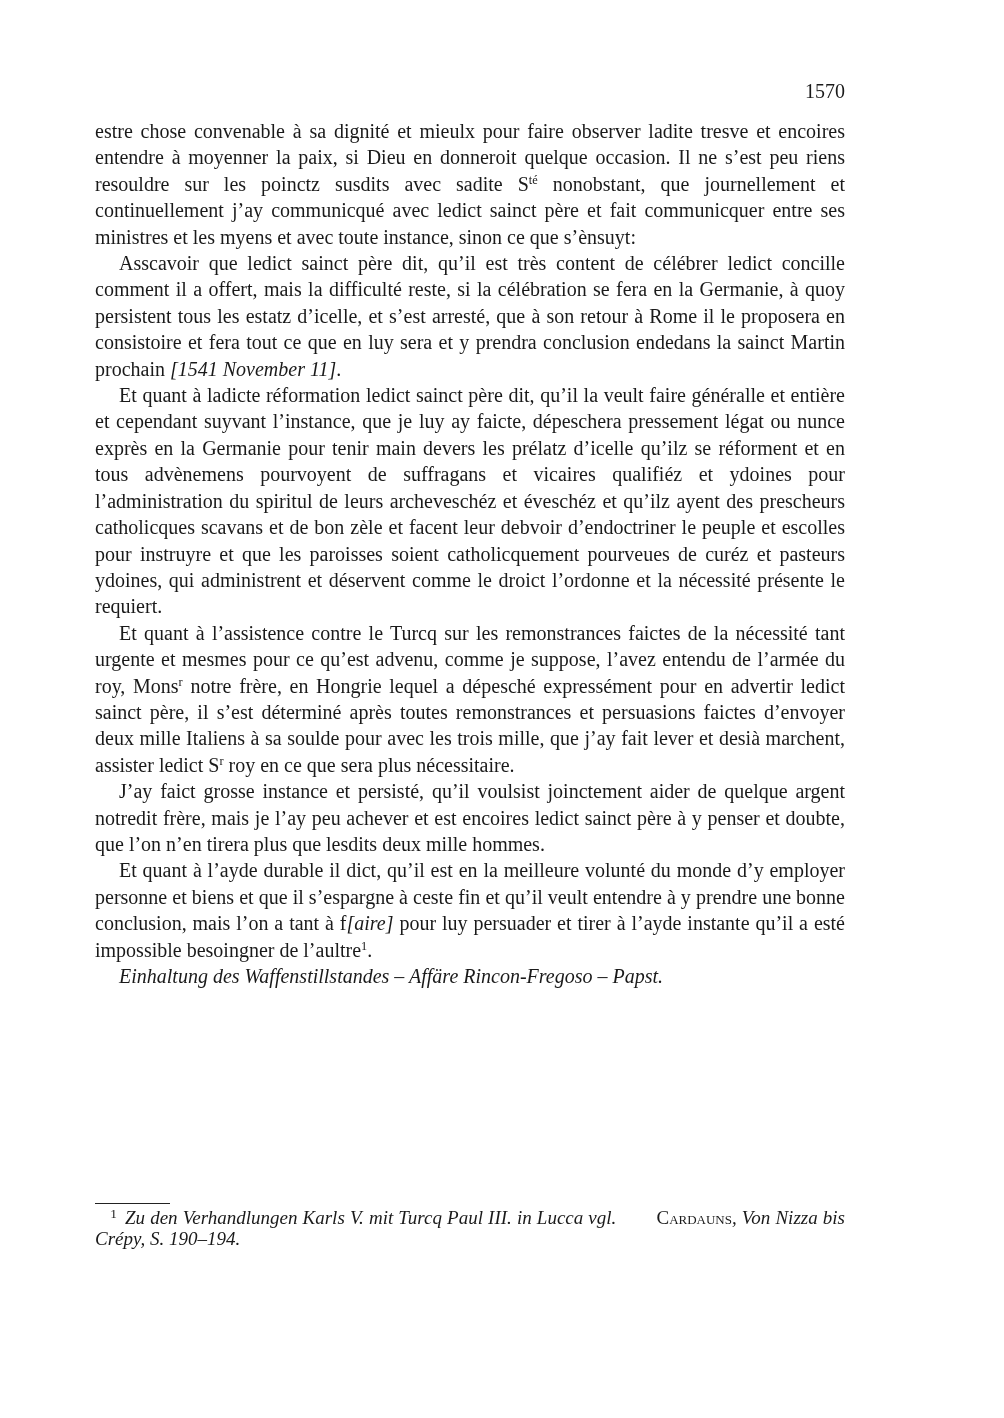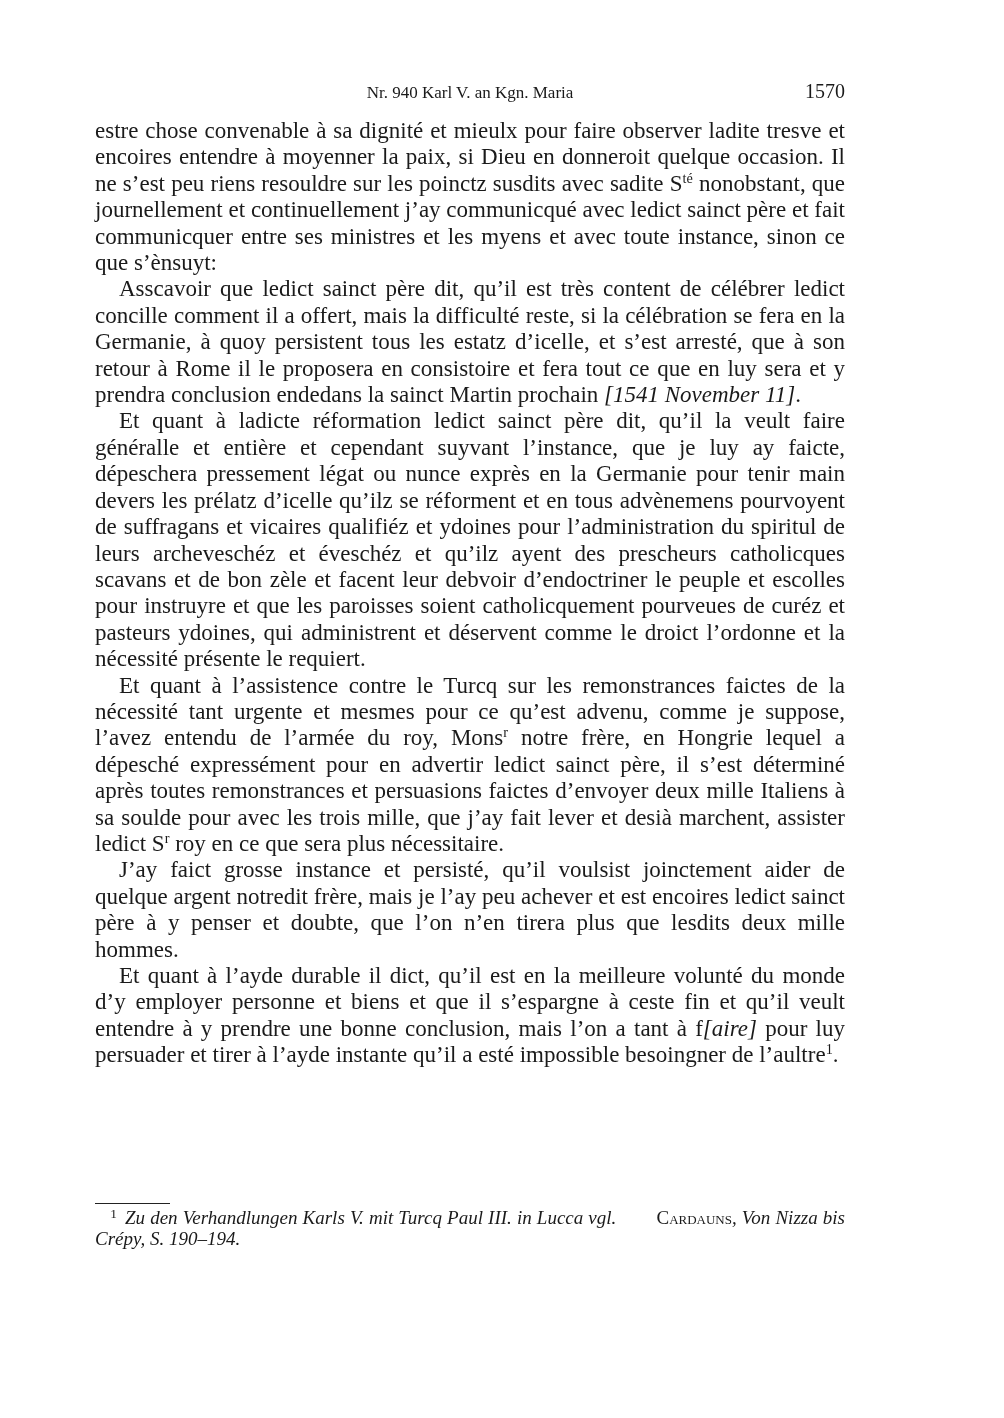--- a/index.html
+++ b/index.html
@@ -2,45 +2,45 @@
 <html><head>
 <meta charset="utf-8">
 <style>
   html, body { margin: 0; padding: 0; background: #ffffff; }
   body { width: 1004px; height: 1418px; position: relative; overflow: hidden;
          font-family: "Liberation Serif", "DejaVu Serif", serif; color: #1a1a1a; }
   .header { position: absolute; top: 80px; left: 95px; width: 750px; height: 28px; }
   .header .title { position: absolute; left: 0; right: 0; text-align: center; font-size: 17px; top: 3px; }
   .header .pageno { position: absolute; right: 0; top: 0; font-size: 20px; }
   .body { position: absolute; top: 118px; left: 95px; width: 750px;
-          font-size: 23px; line-height: 26.4px; text-align: justify; hyphens: none; }
+          font-size: 20px; line-height: 26.4px; text-align: justify; hyphens: none; }
   .para { margin: 0; text-indent: 0; }
   .para.indent { text-indent: 24px; }
   .ital { font-style: italic; }
   sup { font-size: 0.62em; line-height: 0; vertical-align: 0.55em; }
   .sc { font-variant: small-caps; margin-left: 35px; }
   .rule { position: absolute; left: 95px; top: 1203px; width: 75px; border-top: 1px solid #222; }
   .footnote { position: absolute; top: 1207px; left: 95px; width: 750px; font-size: 19px;
               line-height: 21px; text-align: justify; }
   .footnote .fnnum { display: inline-block; width: 18px; text-align: right; margin-left: 4px; margin-right: 8px;
                      font-size: 0.7em; vertical-align: 0.45em; line-height: 0; }
 </style>
 </head>
 <body>
 
 <div class="header">
-  <span class="title">Nr. 940 Karl V. an Kgn. Maria</span>
   <span class="pageno">1570</span>
 </div>
 
 <div class="body" id="doc-body">
     <p class="para"><span>estre chose convenable à sa dignité et mieulx pour faire observer ladite tresve et encoires entendre à moyenner la paix, si Dieu en donneroit quelque occasion. Il ne s’est peu riens resouldre sur les poinctz susdits avec sadite S</span><sup>té</sup><span> nonobstant, que journellement et continuellement j’ay communicqué avec ledict sainct père et fait communicquer entre ses ministres et les myens et avec toute instance, sinon ce que s’ènsuyt:</span></p>
     <p class="para indent"><span>Asscavoir que ledict sainct père dit, qu’il est très content de célébrer ledict concille comment il a offert, mais la difficulté reste, si la célébration se fera en la Germanie, à quoy persistent tous les estatz d’icelle, et s’est arresté, que à son retour à Rome il le proposera en consistoire et fera tout ce que en luy sera et y prendra conclusion endedans la sainct Martin prochain </span><span class="ital">[1541 November 11]</span><span>.</span></p>
     <p class="para indent"><span>Et quant à ladicte réformation ledict sainct père dit, qu’il la veult faire généralle et entière et cependant suyvant l’instance, que je luy ay faicte, dé­peschera pressement légat ou nunce exprès en la Germanie pour tenir main devers les prélatz d’icelle qu’ilz se réforment et en tous advènemens pourvoyent de suffragans et vicaires qualifiéz et ydoines pour l’administration du spiritul de leurs archeveschéz et éveschéz et qu’ilz ayent des prescheurs catholicques scavans et de bon zèle et facent leur debvoir d’endoctriner le peuple et escolles pour instruyre et que les paroisses soient catholicquement pourveues de curéz et pasteurs ydoines, qui administrent et déservent comme le droict l’ordonne et la nécessité présente le requiert.</span></p>
     <p class="para indent"><span>Et quant à l’assistence contre le Turcq sur les remonstrances faictes de la nécessité tant urgente et mesmes pour ce qu’est advenu, comme je suppose, l’avez entendu de l’armée du roy, Mons</span><sup>r</sup><span> notre frère, en Hongrie lequel a dépesché expressément pour en advertir ledict sainct père, il s’est déterminé après toutes remonstrances et persuasions faictes d’envoyer deux mille Italiens à sa soulde pour avec les trois mille, que j’ay fait lever et desià marchent, assister ledict S</span><sup>r</sup><span> roy en ce que sera plus nécessitaire.</span></p>
     <p class="para indent"><span>J’ay faict grosse instance et persisté, qu’il voulsist joinctement aider de quelque argent notredit frère, mais je l’ay peu achever et est encoires ledict sainct père à y penser et doubte, que l’on n’en tirera plus que lesdits deux mille hommes.</span></p>
     <p class="para indent"><span>Et quant à l’ayde durable il dict, qu’il est en la meilleure volunté du monde d’y employer personne et biens et que il s’espargne à ceste fin et qu’il veult entendre à y prendre une bonne conclusion, mais l’on a tant à f</span><span class="ital">[aire]</span><span> pour luy persuader et tirer à l’ayde instante qu’il a esté impossible besoingner de l’aultre</span><sup>1</sup><span>.</span></p>
+    <p class="para indent"><span class="ital">Einhaltung des Waffenstillstandes – Affäre Rincon-Fregoso – Papst.</span></p>
   </div>
 
 <div class="rule"></div>
 <div class="footnote" id="doc-footnotes">
     <p class="para"><span class="fnnum">1</span><span class="ital">Zu den Verhandlungen Karls V. mit Turcq Paul III. in Lucca vgl. </span><span class="sc">Cardauns</span><span class="ital">, Von Nizza bis Crépy, S. 190–194.</span></p>
   </div>
 
 </body></html>

